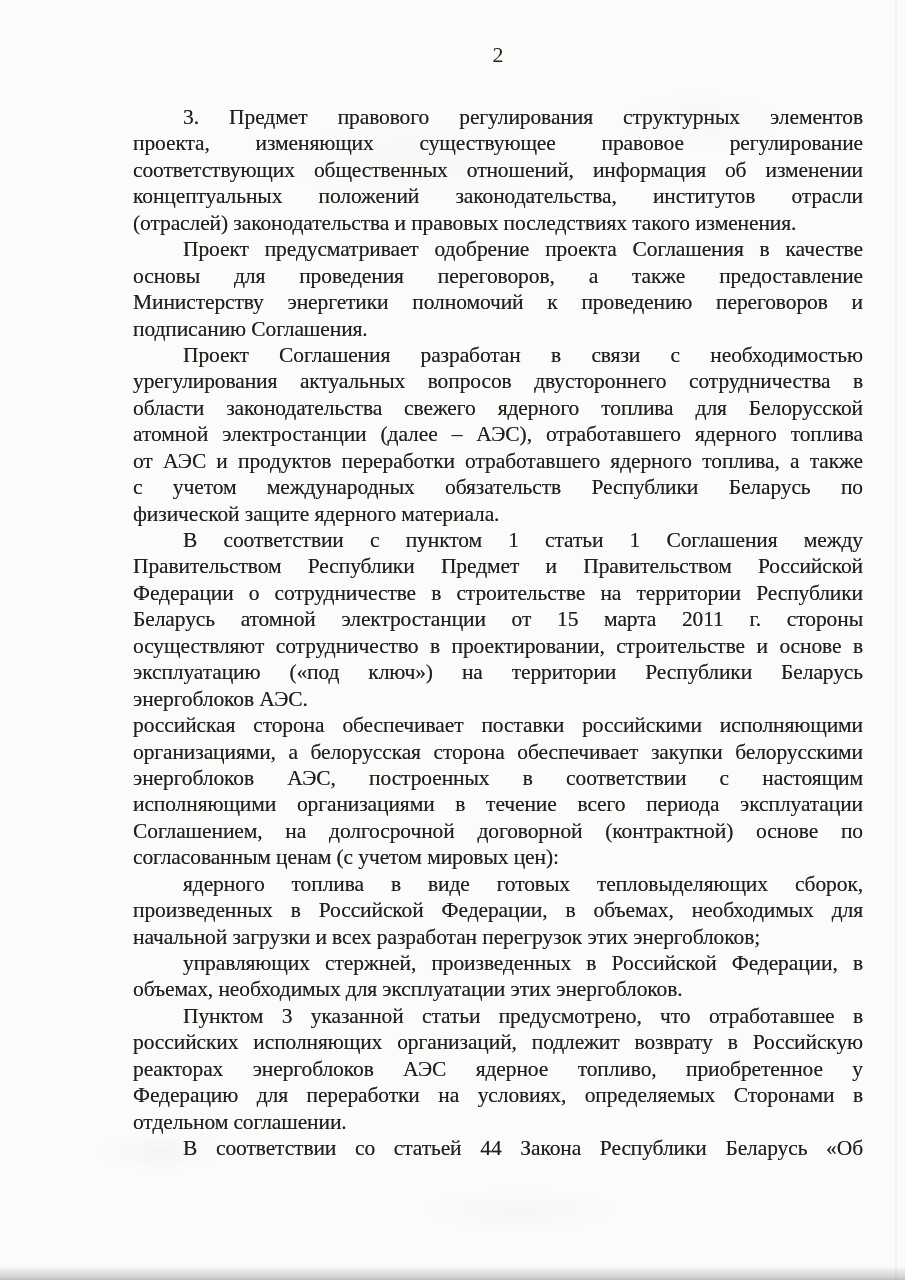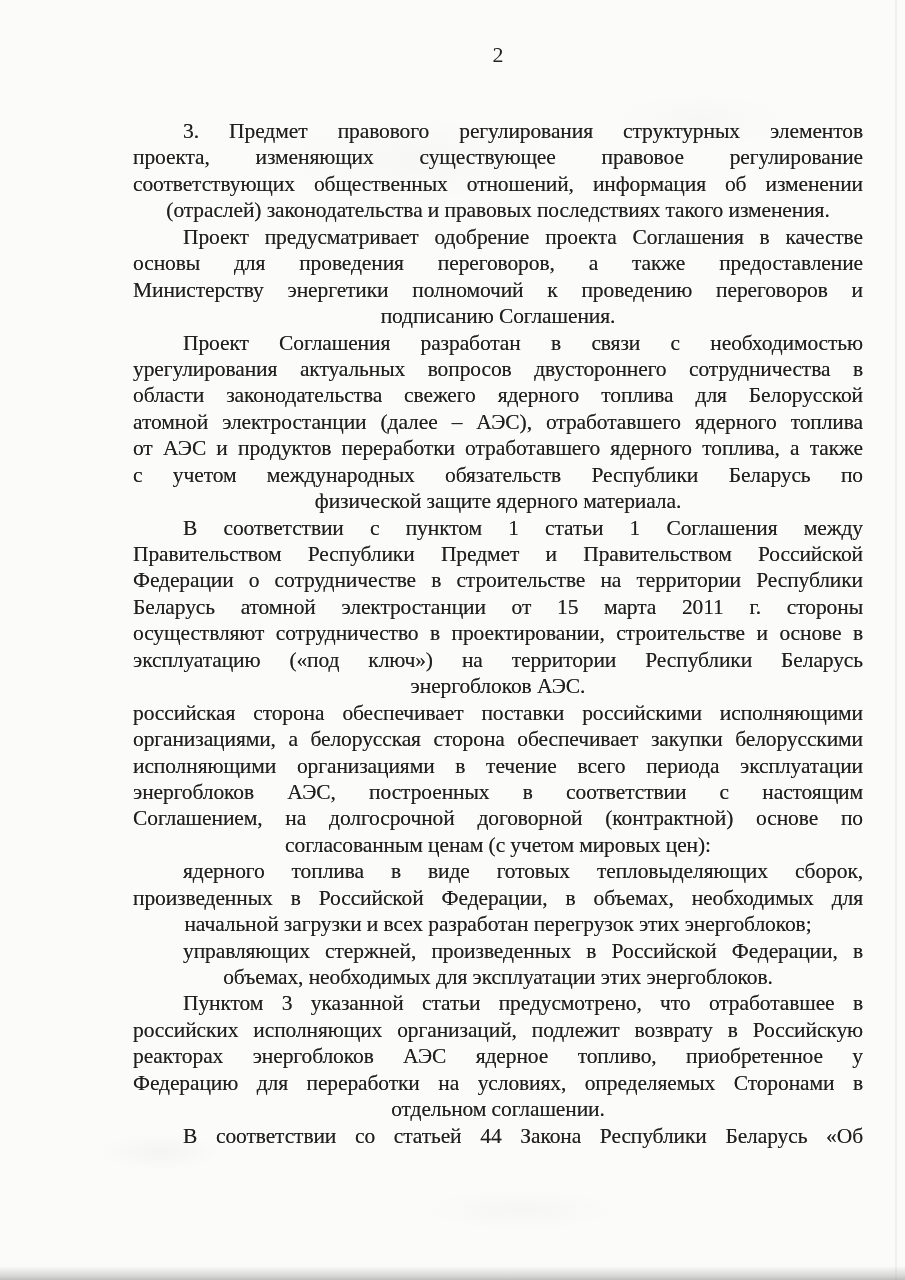--- a/index.html
+++ b/index.html
@@ -39,53 +39,54 @@
   }
   .page-number {
     position: absolute;
     top: 42px; left: 133px; width: 730px;
     text-align: center;
     font-size: 22px;
     color: #242320;
   }
   .doc-body {
     position: absolute;
-    top: 118px; left: 133px; width: 730px;
+    top: 104px; left: 133px; width: 730px;
   }
   .line {
     height: 26.45px;
     line-height: 26.45px;
     font-size: 21.5px;
     letter-spacing: -0.1px;
     overflow: hidden;
     color: #201f1d;
     text-shadow: 0 0 0.5px rgba(40,40,40,0.65);
   }
   .line.j {
     text-align: justify;
     text-align-last: justify;
   }
   .line.last {
-    text-align: center;
+    text-align: left;
   }
   .line.first {
     padding-left: 50px;
   }
 </style>
 </head>
 <body>
 
 <div class="page">
   <div class="paper-noise"></div>
   <div class="page-number">2</div>
   <div class="doc-body" id="doc-body">
       <div>
         <div class="line j first">3. Предмет правового регулирования структурных элементов</div>
         <div class="line j">проекта, изменяющих существующее правовое регулирование</div>
         <div class="line j">соответствующих общественных отношений, информация об изменении</div>
+        <div class="line j">концептуальных положений законодательства, институтов отрасли</div>
         <div class="line last">(отраслей) законодательства и правовых последствиях такого изменения.</div>
       </div>
       <div>
         <div class="line j first">Проект предусматривает одобрение проекта Соглашения в качестве</div>
         <div class="line j">основы для проведения переговоров, а также предоставление</div>
         <div class="line j">Министерству энергетики полномочий к проведению переговоров и</div>
         <div class="line last">подписанию Соглашения.</div>
       </div>
       <div>
         <div class="line j first">Проект Соглашения разработан в связи с необходимостью</div>
@@ -101,22 +102,22 @@
         <div class="line j">Правительством Республики Предмет и Правительством Российской</div>
         <div class="line j">Федерации о сотрудничестве в строительстве на территории Республики</div>
         <div class="line j">Беларусь атомной электростанции от 15 марта 2011 г. стороны</div>
         <div class="line j">осуществляют сотрудничество в проектировании, строительстве и основе в</div>
         <div class="line j">эксплуатацию («под ключ») на территории Республики Беларусь</div>
         <div class="line last">энергоблоков АЭС.</div>
       </div>
       <div>
         <div class="line j">российская сторона обеспечивает поставки российскими исполняющими</div>
         <div class="line j">организациями, а белорусская сторона обеспечивает закупки белорусскими</div>
+        <div class="line j">энергоблоков АЭС, построенных в соответствии с настоящим</div>
         <div class="line j">исполняющими организациями в течение всего периода эксплуатации</div>
-        <div class="line j">энергоблоков АЭС, построенных в соответствии с настоящим</div>
         <div class="line j">Соглашением, на долгосрочной договорной (контрактной) основе по</div>
         <div class="line last">согласованным ценам (с учетом мировых цен):</div>
       </div>
       <div>
         <div class="line j first">ядерного топлива в виде готовых тепловыделяющих сборок,</div>
         <div class="line j">произведенных в Российской Федерации, в объемах, необходимых для</div>
         <div class="line last">начальной загрузки и всех разработан перегрузок этих энергоблоков;</div>
       </div>
       <div>
         <div class="line j first">управляющих стержней, произведенных в Российской Федерации, в</div>

